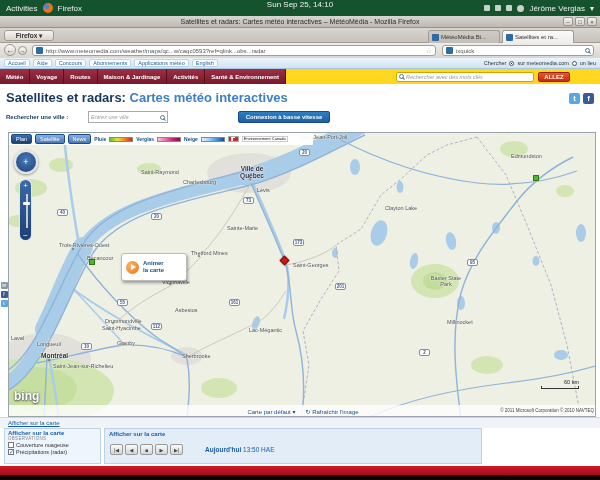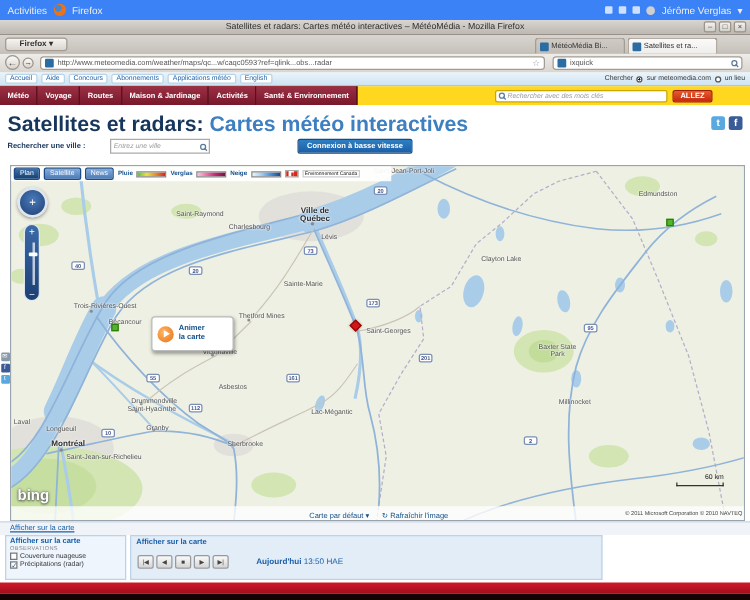--- a/index.html
+++ b/index.html
@@ -1,20 +1,20 @@
 <!DOCTYPE html>
 <html><head>
 <meta charset="utf-8">
 <style>
   *{margin:0;padding:0;box-sizing:border-box}
   html,body{width:600px;height:480px}
   body{position:relative;font-family:"Liberation Sans",sans-serif;background:#fff;overflow:hidden;font-size:7px;color:#222}
 
   
-  #sysbar{position:absolute;left:0;top:0;width:600px;height:16px;background:#3b82f6;color:#eee;display:flex;font-size:8px}
+  #sysbar{position:absolute;left:0;top:0;width:600px;height:16px;background:#14532d;color:#eee;display:flex;font-size:8px}
   #sysbar .left{display:flex;align-items:center;gap:5px;padding-left:6px}
   #sysbar .clock{position:absolute;left:0;right:0;text-align:center;font-size:8px;color:#f2f2f2}
   #sysbar .right{margin-left:auto;display:flex;align-items:center;gap:5px;padding-right:6px;position:relative;z-index:2}
   .fficon{width:10px;height:10px;border-radius:50%;background:radial-gradient(circle at 35% 35%,#4a86c8 0 30%,#e8731a 31% 70%,#b44a10 100%);display:inline-block}
   .trayicon{width:6px;height:6px;border-radius:1px;background:rgba(255,255,255,.75);display:inline-block}
   .usericon{width:7px;height:7px;border-radius:50%;background:#cfcfcf;display:inline-block}
 
   
   #titlebar{position:absolute;left:0;top:16px;width:600px;height:12px;background:linear-gradient(#d9d5d0,#bdb8b1);border-bottom:1px solid #969088;text-align:center;font-size:7px;color:#2d2d2d;line-height:12px}
   #titlebar .winbtns{position:absolute;right:3px;top:1px;display:flex;gap:2px}
@@ -44,21 +44,21 @@
   .radio{width:5px;height:5px;border:1px solid #555;border-radius:50%;background:#fff;display:inline-block}
   .radio.sel{background:radial-gradient(circle,#222 0 40%,#fff 45%)}
 
   #mainnav{position:absolute;left:0;top:69px;width:600px;height:15px;background:#ffd71e;display:flex}
   #navtabs{display:flex;background:#6d1526;height:15px}
   .ntab{color:#fff;font-size:6px;font-weight:bold;padding:0 6px;border-right:1px solid #57101e;background:linear-gradient(#9c3045,#78182b);display:flex;align-items:center;white-space:nowrap}
   #kwsearch{position:absolute;left:396px;top:2.5px;width:138px;height:10px;background:#fff;border:1px solid #c8a800;border-radius:2px;display:flex;align-items:center;gap:2px;padding:0 2px;font-size:5.5px;color:#999;font-style:italic}
   #gobtn{position:absolute;left:538px;top:2.5px;width:32px;height:10px;background:linear-gradient(#e85a2a,#c42a12);border:1px solid #9c1f0c;border-radius:2px;color:#fff;font-size:6px;font-weight:bold;text-align:center;line-height:9px}
 
   
-  #pagetitle{position:absolute;left:6px;top:90px;font-size:17px;font-weight:bold;color:#16365c;white-space:nowrap}
+  #pagetitle{position:absolute;left:6px;top:90px;font-size:13px;font-weight:bold;color:#16365c;white-space:nowrap}
   #pagetitle .hl{color:#3d7fc1}
   .social{position:absolute;top:93px;width:11px;height:11px;border-radius:2px;color:#fff;font-size:8px;font-weight:bold;text-align:center;line-height:11px}
   #tw{left:569px;background:#5aa8e0}
   #fb{left:583px;background:#3a5a98}
 
   #cityrow{position:absolute;left:0;top:108px;width:600px;height:22px}
   #citylabel{position:absolute;left:6px;top:6px;font-size:6px;font-weight:bold;color:#16365c}
   #cityinput{position:absolute;left:88px;top:3px;width:80px;height:12px;background:#fff;border:1px solid #aaa;display:flex;align-items:center;gap:2px;padding:0 2px;font-size:5.5px;color:#999;font-style:italic}
   #lowspeed{position:absolute;left:238px;top:3px;width:92px;height:12px;background:linear-gradient(#2e7fc2,#1a5fa8);border:1px solid #144a85;border-radius:2px;color:#fff;font-size:6px;font-weight:bold;text-align:center;line-height:11px}
 
@@ -127,20 +127,21 @@
 </style>
 </head>
 <body>
 
 <div id="sysbar">
   <div class="left">
     <span>Activities</span>
     <span class="fficon"></span>
     <span>Firefox</span>
   </div>
+  <div class="clock">Sun Sep 25, 14:10</div>
   <div class="right">
     <span class="trayicon"></span>
     <span class="trayicon"></span>
     <span class="trayicon"></span>
     <span class="usericon"></span>
     <span>Jérôme Verglas</span>
     <span>▾</span>
   </div>
 </div>
 

